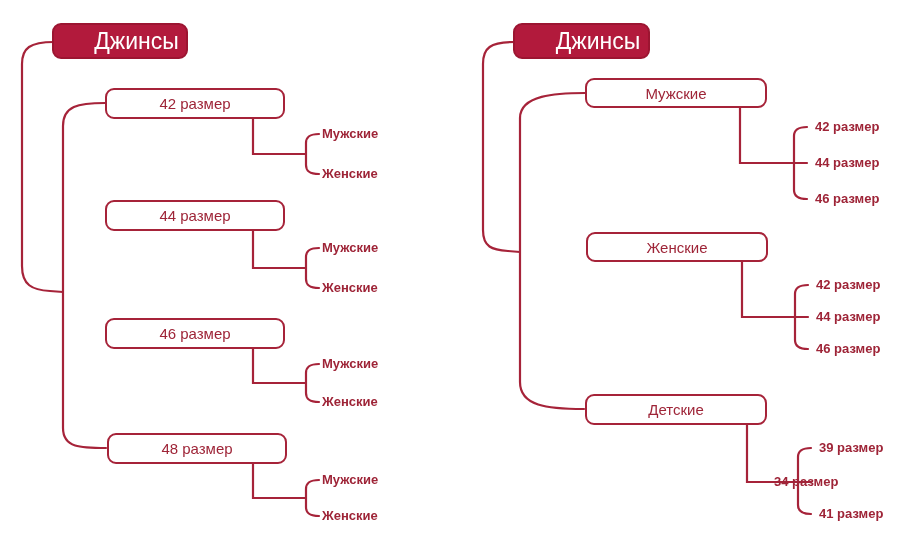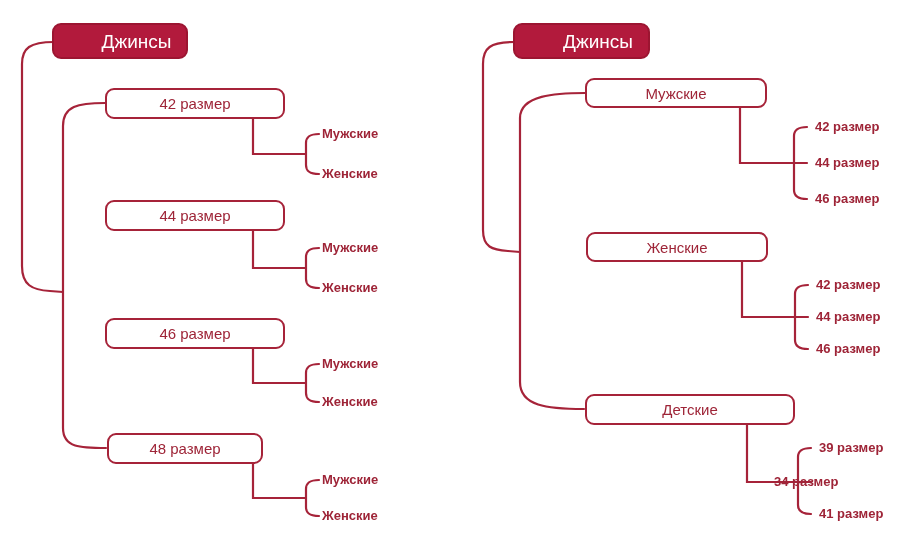--- a/index.html
+++ b/index.html
@@ -18,21 +18,21 @@
   svg.connectors{position:absolute;left:0;top:0;width:900px;height:538px;}
   path.conn{fill:none;stroke:var(--accent);stroke-width:2.2;stroke-linecap:round;}
   .node{
     position:absolute;box-sizing:border-box;border:2px solid var(--accent);
     border-radius:9px;background:#fff;color:var(--box-text);
     display:flex;align-items:center;justify-content:center;
     font-size:15px;line-height:1;white-space:nowrap;
   }
   .node.root{
     background:var(--root-fill);border-color:var(--root-stroke);
-    color:var(--root-text);font-size:19px;padding-left:33px;
+    color:var(--root-text);font-size:23px;padding-left:33px;
   }
   .leaf{
     position:absolute;transform:translateY(-52%);
     font-size:13px;font-weight:bold;color:var(--box-text);
     line-height:1;white-space:nowrap;
   }
 </style>
 </head>
 <body>
 
@@ -58,35 +58,35 @@
     <path class="conn" d="M 742 262 L 742 317 L 808 317"></path>
     <path class="conn" d="M 808 285 C 799 285 795 288 795 294 L 795 340 C 795 346 799 349 808 349"></path>
     <path class="conn" d="M 747 424 L 747 482 L 811 482"></path>
     <path class="conn" d="M 811 448 C 802 448 798 451 798 457 L 798 505 C 798 511 802 514 811 514"></path>
   </svg>
 
   <div class="node root" style="left:52px;top:23px;width:136px;height:36px">Джинсы</div>
   <div class="node" style="left:105px;top:88px;width:180px;height:31px">42 размер</div>
   <div class="node" style="left:105px;top:200px;width:180px;height:31px">44 размер</div>
   <div class="node" style="left:105px;top:318px;width:180px;height:31px">46 размер</div>
-  <div class="node" style="left:107px;top:433px;width:156px;height:31px">48 размер</div>
+  <div class="node" style="left:107px;top:433px;width:180px;height:31px">48 размер</div>
 
   <div class="leaf" style="left:322px;top:134px">Мужские</div>
   <div class="leaf" style="left:322px;top:174px">Женские</div>
   <div class="leaf" style="left:322px;top:248px">Мужские</div>
   <div class="leaf" style="left:322px;top:288px">Женские</div>
   <div class="leaf" style="left:322px;top:364px">Мужские</div>
   <div class="leaf" style="left:322px;top:402px">Женские</div>
   <div class="leaf" style="left:322px;top:480px">Мужские</div>
   <div class="leaf" style="left:322px;top:516px">Женские</div>
 
   <div class="node root" style="left:513px;top:23px;width:137px;height:36px">Джинсы</div>
   <div class="node" style="left:585px;top:78px;width:182px;height:30px">Мужские</div>
   <div class="node" style="left:586px;top:232px;width:182px;height:30px">Женские</div>
-  <div class="node" style="left:585px;top:394px;width:210px;height:31px">Детские</div>
+  <div class="node" style="left:585px;top:394px;width:182px;height:31px">Детские</div>
 
   <div class="leaf" style="left:815px;top:127px">42 размер</div>
   <div class="leaf" style="left:815px;top:163px">44 размер</div>
   <div class="leaf" style="left:815px;top:199px">46 размер</div>
   <div class="leaf" style="left:816px;top:285px">42 размер</div>
   <div class="leaf" style="left:816px;top:317px">44 размер</div>
   <div class="leaf" style="left:816px;top:349px">46 размер</div>
   <div class="leaf" style="left:819px;top:448px">39 размер</div>
   <div class="leaf" style="left:774px;top:482px">34 размер</div>
   <div class="leaf" style="left:819px;top:514px">41 размер</div>

